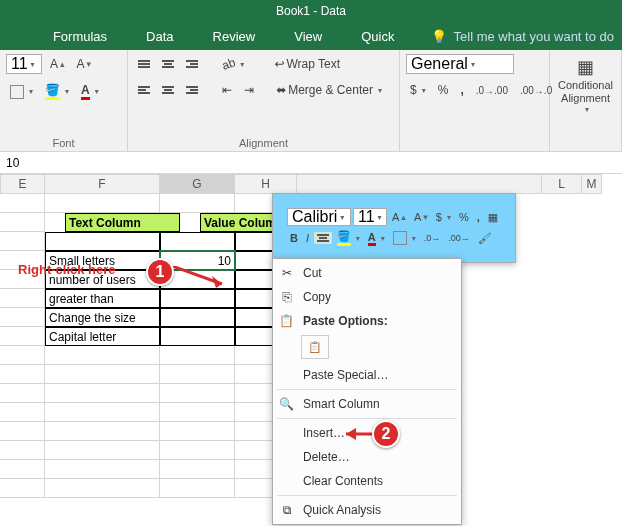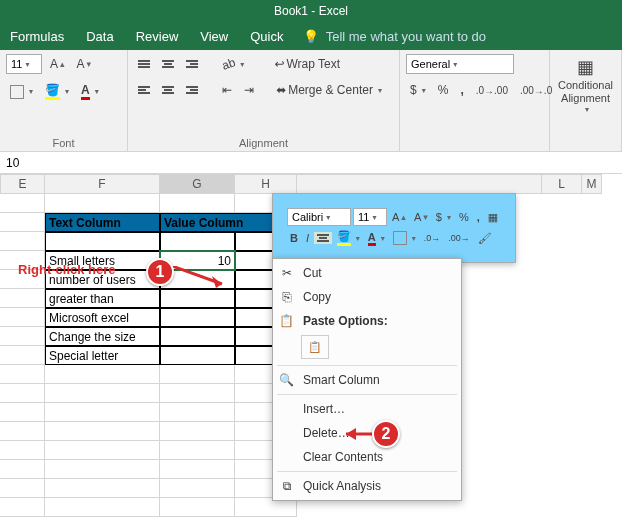--- a/index.html
+++ b/index.html
@@ -1,38 +1,38 @@
 <!DOCTYPE html>
 <html><head>
 <meta charset="utf-8">
 <style>
   * { box-sizing: border-box; margin: 0; padding: 0; font-family: 'Segoe UI', Arial, sans-serif; }
   body { background: #fff; width: 622px; height: 526px; overflow: hidden; position: relative; }
   .titlebar { background: #217346; color: #fff; height: 22px; display: flex; align-items: center; justify-content: center; font-size: 12px; }
-  .menubar { background: #217346; color: #fff; height: 28px; display: flex; align-items: center; padding: 0 8px; gap: 18px; font-size: 13px; }
+  .menubar { background: #217346; color: #fff; height: 28px; display: flex; align-items: center; padding: 0 8px; gap: 35px; font-size: 13px; justify-content: flex-end; }
   .menubar .tab { padding: 4px 2px; cursor: pointer; }
   .menubar .tellme { display: flex; align-items: center; gap: 6px; color: #cde; }
   .ribbon { background: #f1f1f1; border-bottom: 1px solid #d4d4d4; height: 102px; display: flex; }
   .group { border-right: 1px solid #d4d4d4; padding: 4px 6px 2px 6px; display: flex; flex-direction: column; justify-content: space-between; }
   .group-label { text-align: center; font-size: 11px; color: #666; margin-top: 2px; }
   .row { display: flex; align-items: center; gap: 4px; }
   .btn { border: 1px solid transparent; padding: 2px 3px; font-size: 12px; display: inline-flex; align-items: center; gap: 2px; cursor: pointer; color: #444; }
-  .sel { border: 1px solid #ababab; background: #fff; font-size: 11px; padding: 1px 4px; height: 20px; display: inline-flex; align-items: center; }
+  .sel { border: 1px solid #ababab; background: #fff; font-size: 16px; padding: 1px 4px; height: 20px; display: inline-flex; align-items: center; }
   .dd::after { content: "▾"; font-size: 8px; margin-left: 3px; color: #666; }
   .chev { font-size: 9px; color: #666; }
   .formula-bar { height: 22px; border-bottom: 1px solid #d4d4d4; display: flex; align-items: center; padding-left: 6px; font-size: 12px; }
   .grid-area { position: relative; background: #fff; }
   .col-headers { display: flex; height: 20px; }
   .ch { border: 1px solid #d4d4d4; border-left: none; background: #f1f1f1; font-size: 12px; color: #555; display: flex; align-items: center; justify-content: center; }
   .ch.sel-col { background: #d2d2d2; }
   .rows { }
   .rw { display: flex; height: 19px; }
   .cell { border-right: 1px solid #d4d4d4; border-bottom: 1px solid #d4d4d4; font-size: 12px; padding: 1px 3px; display: flex; align-items: center; overflow: hidden; white-space: nowrap; }
   .tbl-cell { border: 1px solid #000 !important; }
-  .hdr-cell { background: #0369a1; font-weight: bold; }
+  .hdr-cell { background: #bef264; font-weight: bold; margin-left: 20px; }
   .sel-cell { outline: 2px solid #217346; outline-offset: -1px; position: relative; z-index: 2; }
   .col-E { width: 45px; } .col-F { width: 115px; } .col-G { width: 75px; } .col-H { width: 62px; } .col-L { width: 40px; } .col-M { width: 20px; }
   .mini-toolbar { position: absolute; background: #7dd3fc; border: 1px solid #aaa; box-shadow: 0 2px 6px rgba(0,0,0,.25); padding: 14px; left: 272px; top: 193px; z-index: 5; display: flex; flex-direction: column; gap: 2px; }
   .mini-toolbar .row { gap: 2px; }
   .mini-toolbar .sel { height: 18px; }
   .mini-toolbar .btn { padding: 1px 2px; font-size: 11px; }
   .ctx-menu { position: absolute; background: #fcfcfc; border: 1px solid #aaa; box-shadow: 0 2px 8px rgba(0,0,0,.3); left: 272px; top: 258px; width: 190px; z-index: 5; padding: 2px 0; font-size: 12px; }
   .ctx-item { padding: 5px 10px 5px 30px; position: relative; color: #333; cursor: pointer; }
   .ctx-icon { position: absolute; left: 6px; top: 4px; width: 16px; height: 16px; display: flex; align-items: center; justify-content: center; font-size: 12px; }
   .ctx-static { color: #333; font-weight: bold; }
@@ -43,21 +43,21 @@
   .align-icon { display: inline-flex; flex-direction: column; gap: 1px; }
   .align-icon span { display: block; width: 12px; height: 2px; background: #555; }
   .align-icon.center span:nth-child(2) { width: 8px; margin-left: 2px; }
   .align-icon.right span:nth-child(2) { width: 8px; margin-left: 4px; }
   .paste-opt { display:inline-flex; align-items:center; justify-content:center; width: 28px; height: 24px; border: 1px solid #ccc; margin: 2px 0 4px 28px; font-size: 11px; }
 </style>
 </head>
 <body>
 
 <div class="titlebar">
-  <span>Book1  -  Excel</span>
+  <span>Book1  -  Data</span>
 </div>
 
 <div class="menubar">
   <span class="tab">Formulas</span>
   <span class="tab">Data</span>
   <span class="tab">Review</span>
   <span class="tab">View</span>
   <span class="tab">Quick</span>
   <span class="tellme">
     <span>💡</span>
@@ -244,33 +244,27 @@
       <div class="cell col-H tbl-cell"></div>
     </div>
     <div class="rw">
       <div class="cell col-E"></div>
       <div class="cell col-F tbl-cell">greater than</div>
       <div class="cell col-G tbl-cell"></div>
       <div class="cell col-H tbl-cell"></div>
     </div>
     <div class="rw">
       <div class="cell col-E"></div>
-      <div class="cell col-F tbl-cell">Microsoft excel</div>
-      <div class="cell col-G tbl-cell"></div>
-      <div class="cell col-H tbl-cell"></div>
-    </div>
-    <div class="rw">
-      <div class="cell col-E"></div>
       <div class="cell col-F tbl-cell">Change the size</div>
       <div class="cell col-G tbl-cell"></div>
       <div class="cell col-H tbl-cell"></div>
     </div>
     <div class="rw">
       <div class="cell col-E"></div>
-      <div class="cell col-F tbl-cell">Special letter</div>
+      <div class="cell col-F tbl-cell">Capital letter</div>
       <div class="cell col-G tbl-cell"></div>
       <div class="cell col-H tbl-cell"></div>
     </div>
 
     <div class="rw">
         <div class="cell col-E"></div>
         <div class="cell col-F"></div>
         <div class="cell col-G"></div>
         <div class="cell col-H"></div>
       </div>
@@ -363,20 +357,21 @@
   </div>
 </div>
 
 <div class="ctx-menu">
   <div class="ctx-item"><span class="ctx-icon">✂</span><span>Cut</span></div>
   <div class="ctx-item"><span class="ctx-icon">⎘</span><span>Copy</span></div>
   <div class="ctx-item ctx-static"><span class="ctx-icon">📋</span><span>Paste Options:</span></div>
   <div class="paste-opt">
       <span>📋</span>
     </div>
+  <div class="ctx-item"><span>Paste Special…</span></div>
   <div style="border-top:1px solid #ddd;margin:2px 4px"></div>
   <div class="ctx-item"><span class="ctx-icon">🔍</span><span>Smart Column</span></div>
   <div style="border-top:1px solid #ddd;margin:2px 4px"></div>
   <div class="ctx-item"><span>Insert…</span></div>
   <div class="ctx-item"><span>Delete…</span></div>
   <div class="ctx-item"><span>Clear Contents</span></div>
   <div style="border-top:1px solid #ddd;margin:2px 4px"></div>
   <div class="ctx-item"><span class="ctx-icon">⧉</span><span>Quick Analysis</span></div>
 </div>
 

